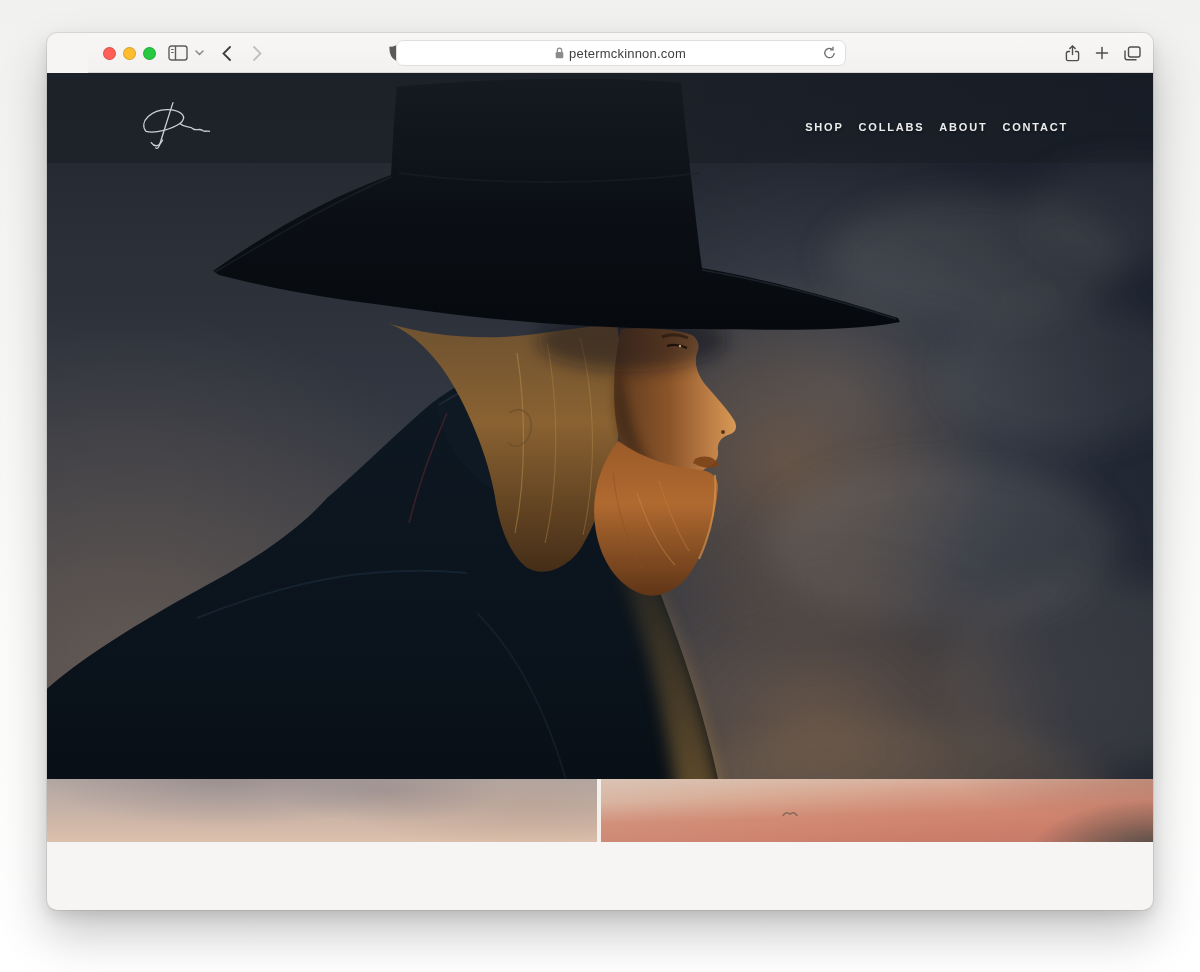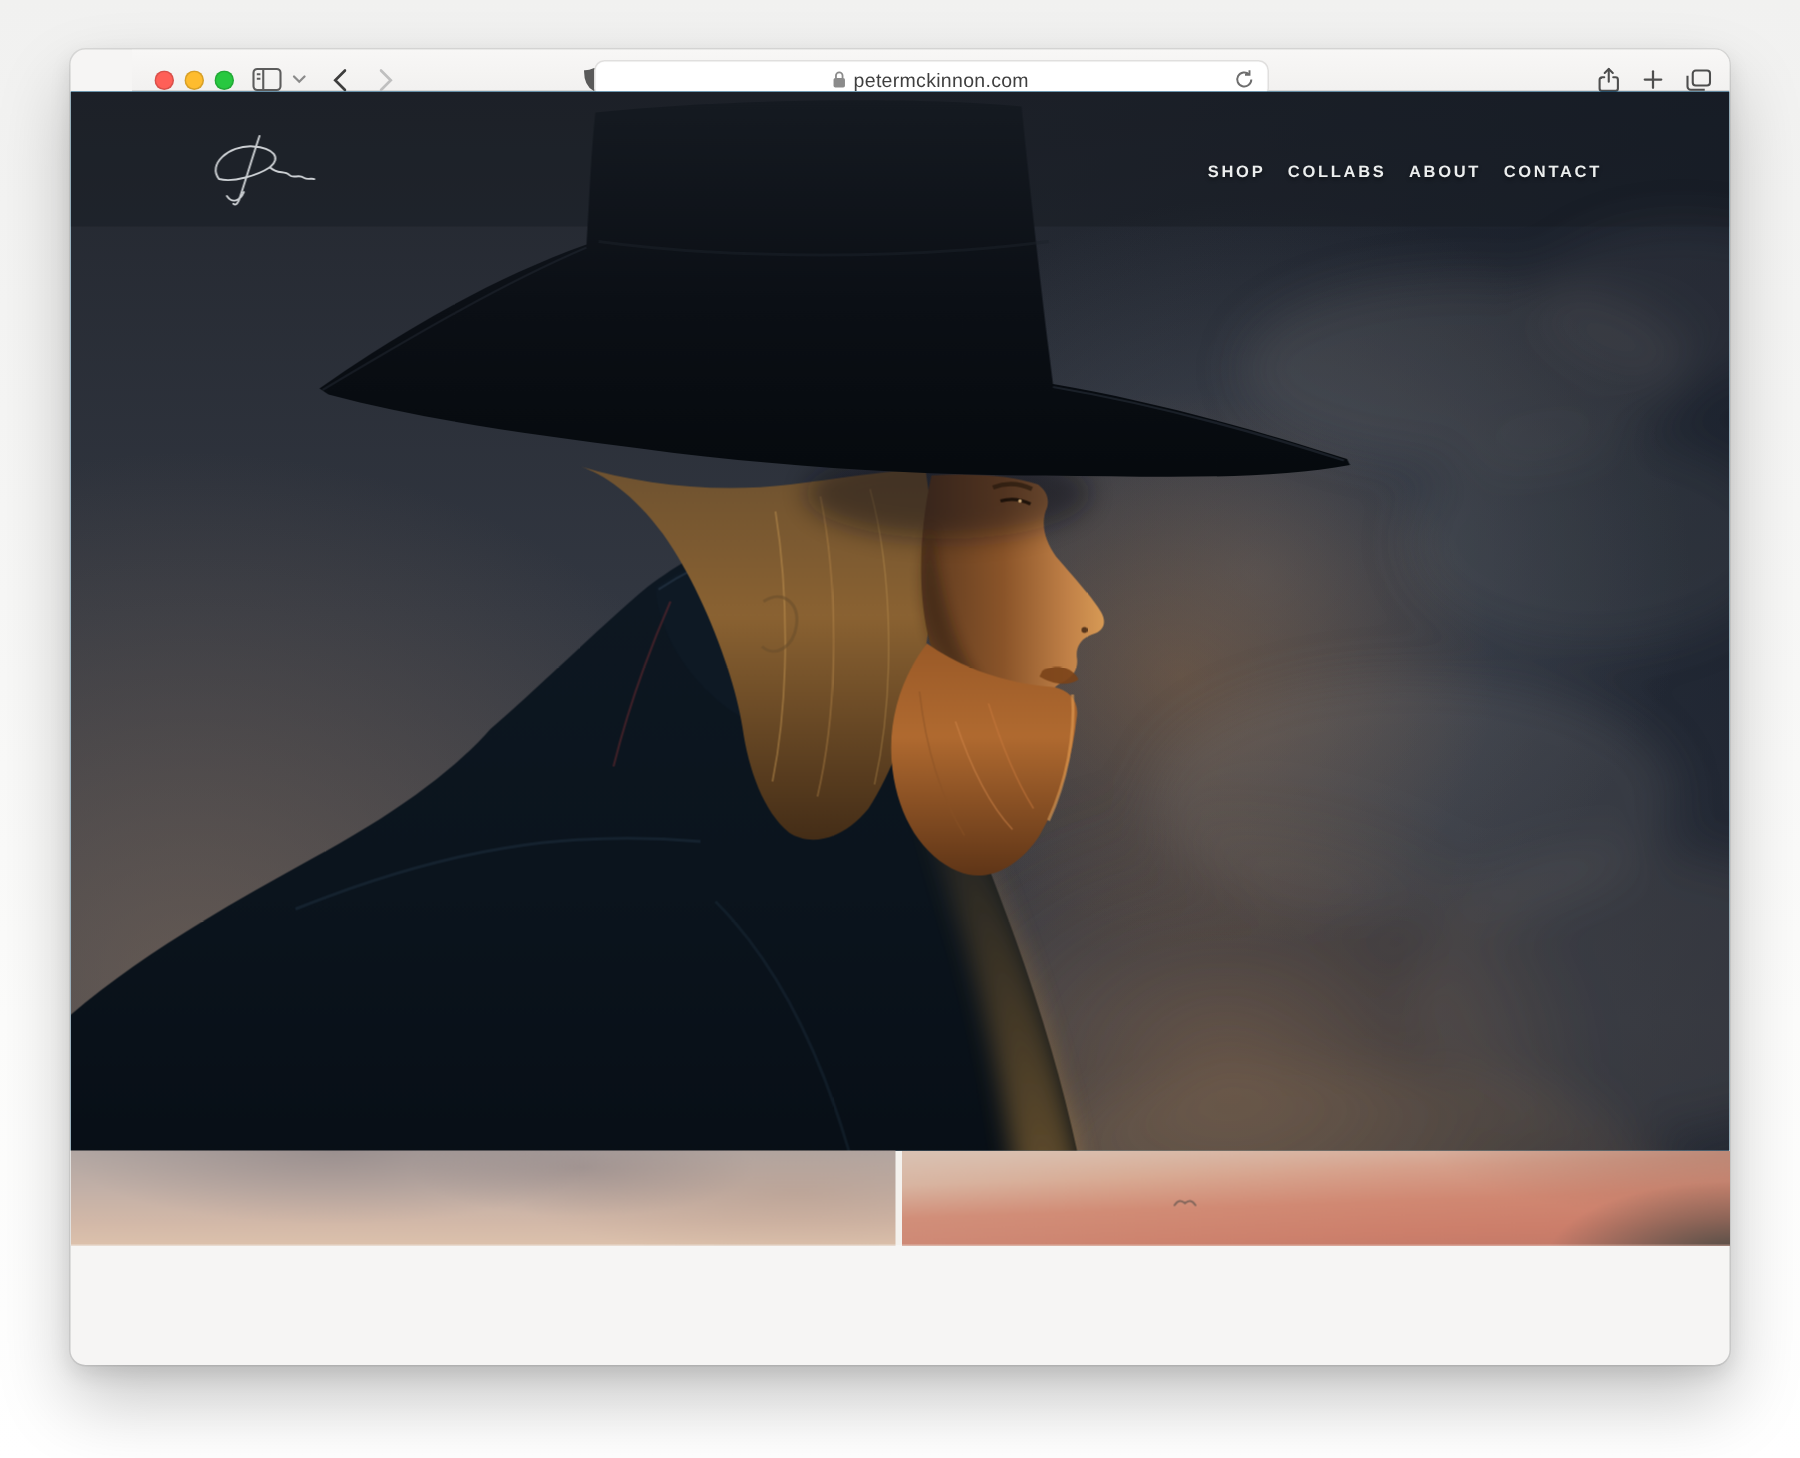--- a/index.html
+++ b/index.html
@@ -12,42 +12,42 @@
 
   
   .window {
     position:absolute; left:47px; top:33px; width:1106px; height:877px;
     border-radius:10px; overflow:hidden; background:#f6f5f4;
     box-shadow: 0 0 0 1px rgba(0,0,0,.08), 0 24px 48px rgba(0,0,0,.22), 0 6px 14px rgba(0,0,0,.10);
   }
 
   
   .toolbar {
-    position:relative; height:28px;
+    position:relative; height:40px;
     background: linear-gradient(#f8f7f6,#f2f1f0);
     border-bottom:1px solid #d7d6d5;
     margin-left:41px;
   }
   .tl-group { position:absolute; left:15px; top:13.5px; display:flex; gap:7px; }
   .tl { width:13px; height:13px; border-radius:50%; border:0.5px solid rgba(0,0,0,.15); }
   .tb-ico { position:absolute; top:0; height:40px; display:flex; align-items:center; justify-content:center; color:#4e4e4e; cursor:default; }
   .tb-ico svg { display:block; }
   .urlbar {
     position:absolute; left:50%; transform:translateX(-50%); top:7px;
     width:450px; height:26px; border-radius:7px;
     background:#ffffff; border:1px solid #e0dfde;
     box-shadow: inset 0 0 0 .5px rgba(0,0,0,.02);
     display:flex; align-items:center; justify-content:center; gap:5px;
   }
   .urlbar .domain { font-size:13px; color:#3f3f3f; letter-spacing:.2px; }
   .urlbar .reload { position:absolute; right:9px; top:5px; }
   .right-icons { position:absolute; right:12px; top:0; height:40px; display:flex; align-items:center; gap:15px; }
 
   
-  .hero { position:relative; width:1106px; height:706px; background:#0369a1; overflow:hidden;padding-left:48px; }
+  .hero { position:relative; width:1106px; height:706px; background:#ec4899; overflow:hidden;padding-left:48px; }
   .hero > svg.scene { position:absolute; inset:0; display:block; }
   .logo { position:absolute; left:86px; top:26px; width:80px; height:56px; cursor:pointer; }
   .nav { position:absolute; top:48px; right:85px; display:flex; gap:15px; z-index:5; }
   .nav a {
     color:#eceeee; font-size:11px; font-weight:700; letter-spacing:1.8px;
     text-decoration:none; text-shadow:0 1px 3px rgba(0,0,0,.45); cursor:pointer;
   }
 
   
   .bottom { display:flex; width:1106px; height:63px; background:#f3f1ee; }

